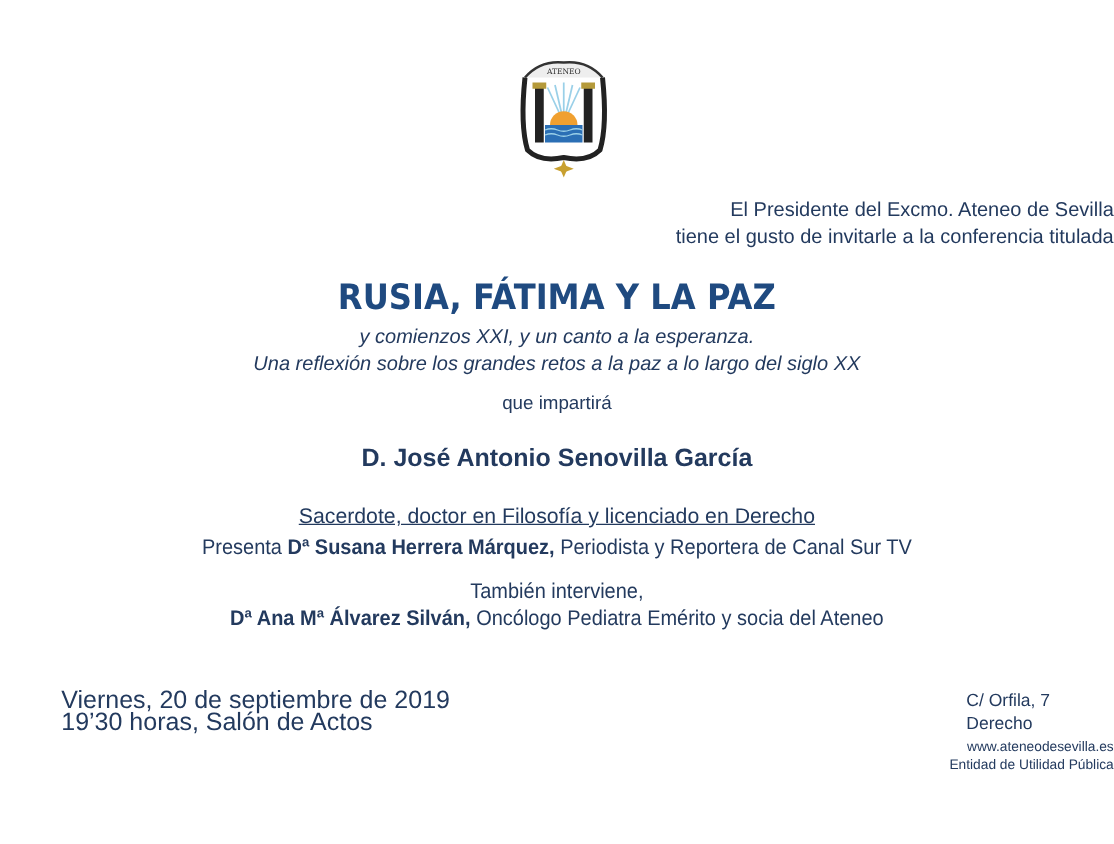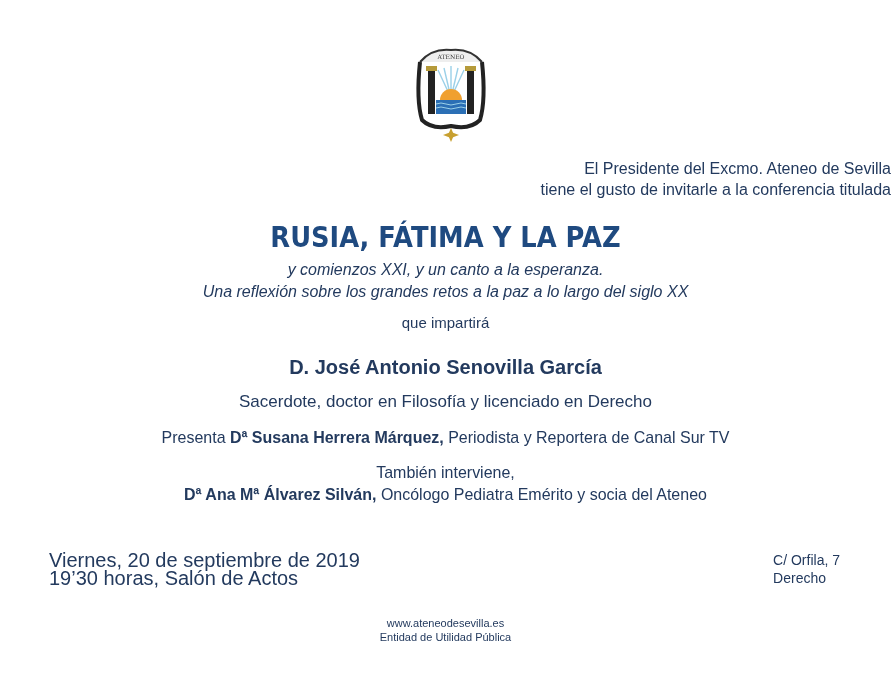--- a/index.html
+++ b/index.html
@@ -11,27 +11,27 @@
   .logo { position: absolute; left: 412px; top: 40px; width: 78px; height: 106px; }
   .intro { top: 158px; font-size: 16px; line-height: 21px; text-align: right; }
   .title {
     top: 222px; font-size: 28px; font-weight: 900; color: #1f4a80;
     font-family: "DejaVu Sans", sans-serif; letter-spacing: 0px; transform: scaleX(0.92);
     line-height: 32px;
   }
   .subtitle { top: 259px; font-size: 16px; font-style: italic; line-height: 22px; }
   .imparte { top: 314px; font-size: 15px; }
   .speaker { top: 356px; font-size: 20px; font-weight: bold; color: #233a5e; text-align: center; }
-  .speaker-role { top: 392px; font-size: 17px; }
+  .speaker-role { top: 403px; font-size: 17px; text-decoration: underline; }
   .presenter { top: 428px; font-size: 17px; transform: scaleX(0.94); }
   .also { top: 462px; font-size: 17px; line-height: 22px; transform: scaleX(0.94); }
   b { font-weight: bold; }
   .date { position: absolute; left: 49px; top: 551px; font-size: 20px; line-height: 18px; }
   .address { position: absolute; right: 51px; top: 551px; font-size: 14px; line-height: 18px; text-align: left; }
-  .footer { top: 616px; font-size: 11px; line-height: 14px; }
+  .footer { top: 591px; font-size: 11px; line-height: 14px; text-align: right; }
 </style>
 </head>
 <body>
 
 <div class="logo">
   <svg width="78" height="106" viewBox="0 0 78 106">
 
     <path d="M8 22 Q4 60 10 80 Q20 90 39 86 Q58 90 68 80 Q74 60 70 22" fill="none" stroke="#222" stroke-width="4"></path>
     <path d="M8 22 Q20 8 39 10 Q58 8 70 22" fill="#eee" stroke="#333" stroke-width="2"></path>
     <text x="39" y="19" font-size="6" text-anchor="middle" fill="#333" font-family="DejaVu Serif, serif">ATENEO</text>

